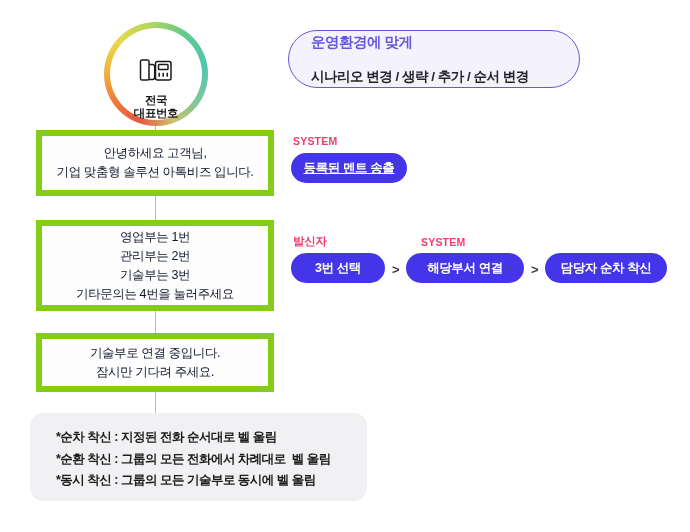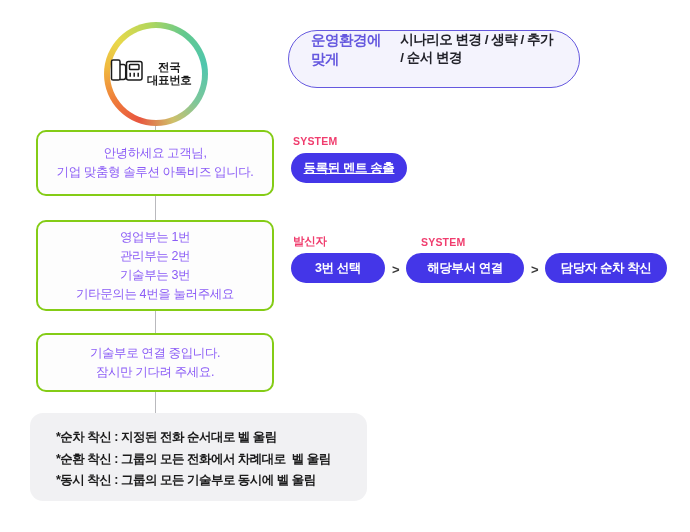--- a/index.html
+++ b/index.html
@@ -36,62 +36,62 @@
         #63c98e 195deg,
         #4fc6ae 240deg,
         #7ec79a 285deg,
         #cfc06a 320deg,
         #e8563f 360deg);
     display:flex;align-items:center;justify-content:center;
   }
   .circle-inner{
     width:92px;height:92px;border-radius:50%;
     background:#ffffff;
-    display:flex;flex-direction:row;
-    align-items:center;justify-content:flex-start;
+    display:flex;flex-direction:column;
+    align-items:center;justify-content:flex-end;
     gap:3px;
   }
   .phone-icon{display:block;}
   .circle-label{
     text-align:center;
     font-size:11.5px;
     line-height:13px;
     font-weight:700;
     color:#1a1a1a;
     letter-spacing:-0.4px;
     white-space:pre-line;
   }
 
   
   .script-box{
     position:absolute;
     box-sizing:border-box;
-    border:2px solid #84cc16;
-    border-radius:10px;
+    border:6px solid #84cc16;
+    border-radius:0;
     background:#fdfdfd;
     display:flex;align-items:center;justify-content:center;
     text-align:center;
-    color:#8b5cf6;
+    color:#0f172a;
     font-size:12.5px;
     line-height:19px;
     letter-spacing:-0.4px;
     white-space:pre-line;
     padding:6px 10px;
   }
 
   
   .callout{
     position:absolute;
     left:288px;top:30px;
     width:292px;height:58px;
     box-sizing:border-box;
     border:1.4px solid #6558df;
     border-radius:29px;
     background:#f4f3fd;
-    display:flex;flex-direction:row;
+    display:flex;flex-direction:column;
     justify-content:center;
     padding:0 22px;
     gap:16px;
   }
   .callout-line1{
     font-size:14.5px;font-weight:700;
     color:#6558df;letter-spacing:-0.5px;
   }
   .callout-line2{
     font-size:13.5px;font-weight:600;

